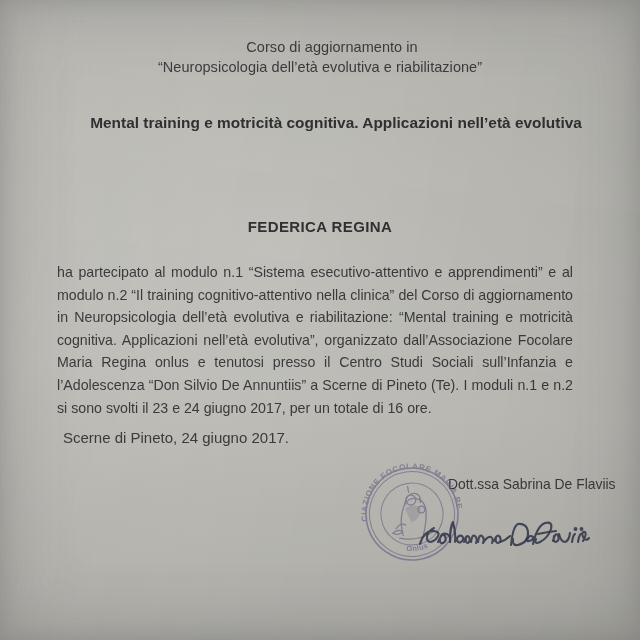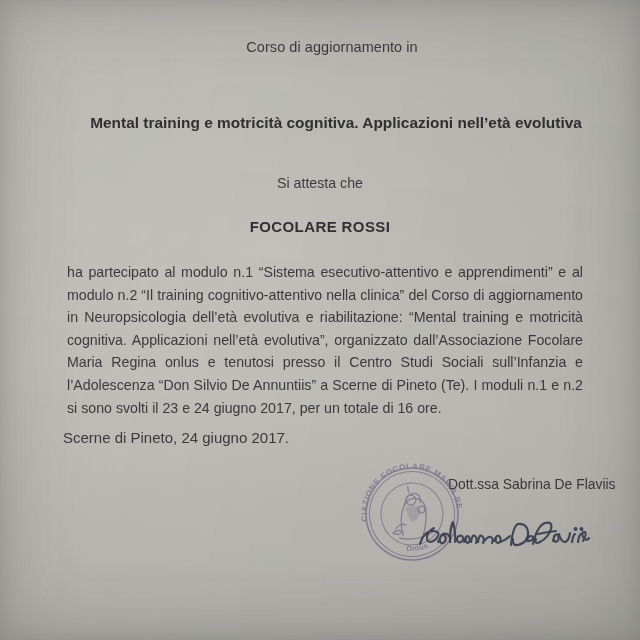--- a/index.html
+++ b/index.html
@@ -96,21 +96,21 @@
     text-align: center;
     font-size: 15px;
     font-weight: bold;
     letter-spacing: 0.4px;
     color: #313133;
   }
 
   #body-paragraph {
     position: absolute;
     top: 261px;
-    left: 67px;
+    left: 57px;
     width: 516px;
     text-align: justify;
     text-justify: inter-word;
     font-size: 14.2px;
     line-height: 22.6px;
     color: #3b3b3d;
     hyphens: none;
   }
 
   #place-date {
@@ -207,26 +207,26 @@
   }
 </style>
 </head>
 <body>
 
 <div id="certificate-page">
 
   <div class="content">
 
     <div class="head-line" id="head-line-1">Corso di aggiornamento in</div>
+    <div class="head-line" id="head-line-2">“Neuropsicologia dell’età evolutiva e riabilitazione”</div>
 
     <div id="course-title">Mental training e motricità cognitiva. Applicazioni nell’età evolutiva</div>
 
-    <div id="attestation-line">Si attesta che</div>
-
-    <div id="recipient-name">FOCOLARE ROSSI</div>
+
+    <div id="recipient-name">FEDERICA REGINA</div>
 
     <div id="body-paragraph">ha partecipato al modulo n.1 “Sistema esecutivo-attentivo e apprendimenti” e al modulo n.2 “Il training cognitivo-attentivo nella clinica” del Corso di aggiornamento in Neuropsicologia dell’età evolutiva e riabilitazione: “Mental training e motricità cognitiva. Applicazioni nell’età evolutiva”, organizzato dall’Associazione Focolare Maria Regina onlus e tenutosi presso il Centro Studi Sociali sull’Infanzia e l’Adolescenza “Don Silvio De Annuntiis” a Scerne di Pineto (Te). I moduli n.1 e n.2 si sono svolti il 23 e 24 giugno 2017, per un totale di 16 ore.</div>
 
     <div id="place-date">Scerne di Pineto, 24 giugno 2017.</div>
 
     <div id="signature-block">
       <span id="director-name">Dott.ssa Sabrina De Flaviis</span>
     </div>
 
     <div id="official-stamp">

